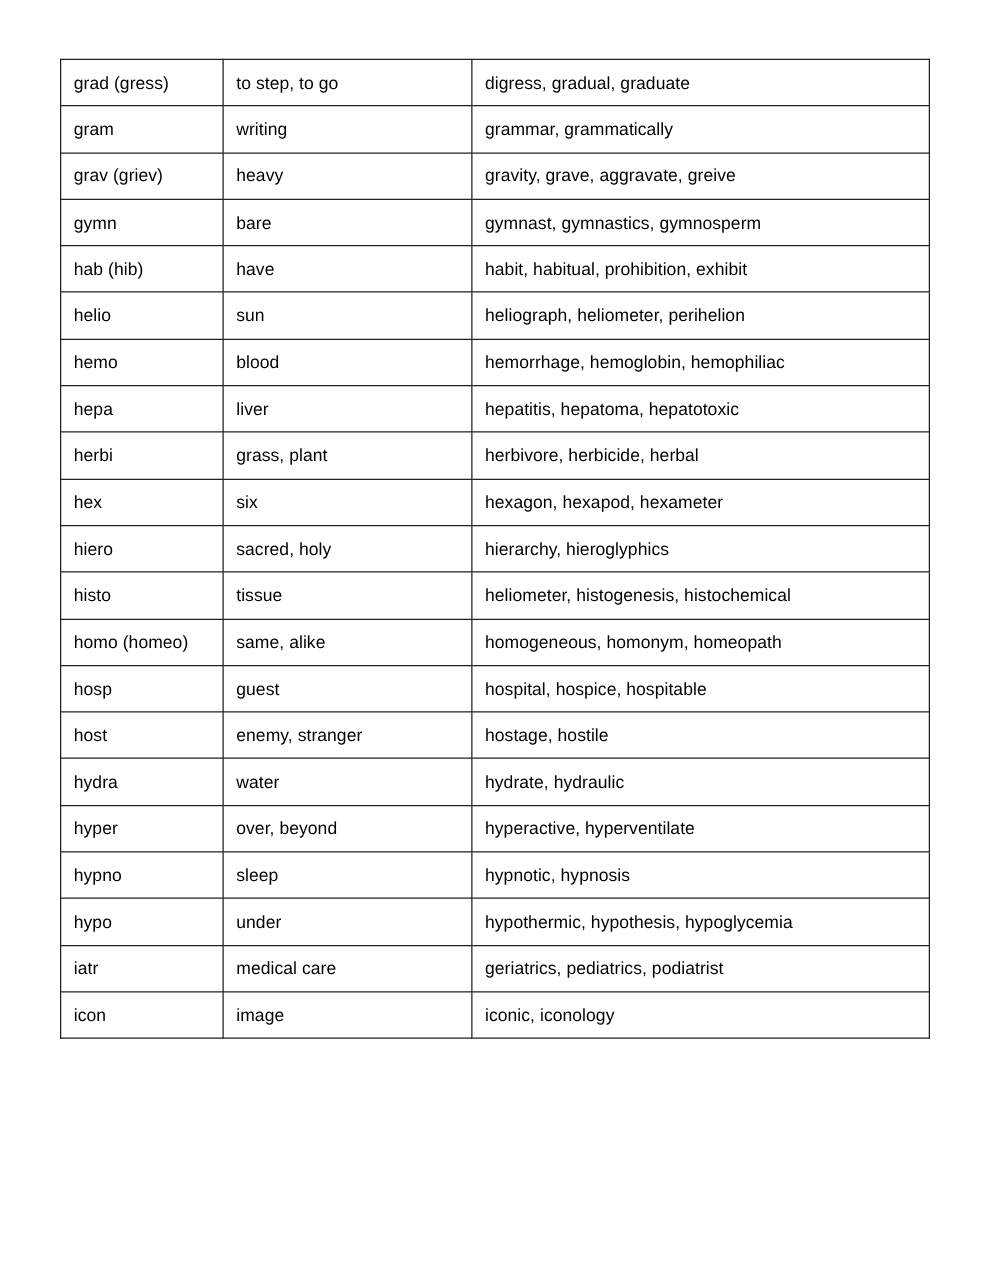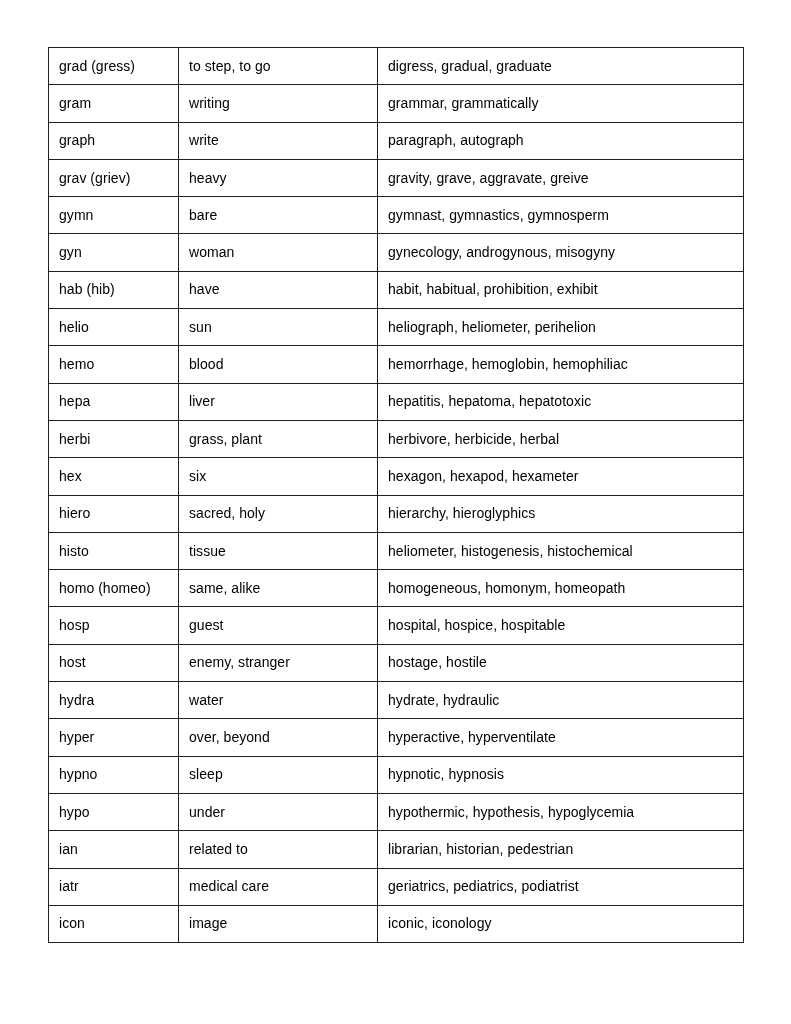--- a/index.html
+++ b/index.html
@@ -71,38 +71,28 @@
             <td class="cell-root">grad (gress)</td>
             <td class="cell-meaning">to step, to go</td>
             <td class="cell-examples">digress, gradual, graduate</td>
           </tr>
           <tr>
             <td class="cell-root">gram</td>
             <td class="cell-meaning">writing</td>
             <td class="cell-examples">grammar, grammatically</td>
           </tr>
           <tr>
-            <td class="cell-root">graph</td>
-            <td class="cell-meaning">write</td>
-            <td class="cell-examples">paragraph, autograph</td>
-          </tr>
-          <tr>
             <td class="cell-root">grav (griev)</td>
             <td class="cell-meaning">heavy</td>
             <td class="cell-examples">gravity, grave, aggravate, greive</td>
           </tr>
           <tr>
             <td class="cell-root">gymn</td>
             <td class="cell-meaning">bare</td>
             <td class="cell-examples">gymnast, gymnastics, gymnosperm</td>
-          </tr>
-          <tr>
-            <td class="cell-root">gyn</td>
-            <td class="cell-meaning">woman</td>
-            <td class="cell-examples">gynecology, androgynous, misogyny</td>
           </tr>
           <tr>
             <td class="cell-root">hab (hib)</td>
             <td class="cell-meaning">have</td>
             <td class="cell-examples">habit, habitual, prohibition, exhibit</td>
           </tr>
           <tr>
             <td class="cell-root">helio</td>
             <td class="cell-meaning">sun</td>
             <td class="cell-examples">heliograph, heliometer, perihelion</td>
@@ -166,25 +156,20 @@
             <td class="cell-root">hypno</td>
             <td class="cell-meaning">sleep</td>
             <td class="cell-examples">hypnotic, hypnosis</td>
           </tr>
           <tr>
             <td class="cell-root">hypo</td>
             <td class="cell-meaning">under</td>
             <td class="cell-examples">hypothermic, hypothesis, hypoglycemia</td>
           </tr>
           <tr>
-            <td class="cell-root">ian</td>
-            <td class="cell-meaning">related to</td>
-            <td class="cell-examples">librarian, historian, pedestrian</td>
-          </tr>
-          <tr>
             <td class="cell-root">iatr</td>
             <td class="cell-meaning">medical care</td>
             <td class="cell-examples">geriatrics, pediatrics, podiatrist</td>
           </tr>
           <tr>
             <td class="cell-root">icon</td>
             <td class="cell-meaning">image</td>
             <td class="cell-examples">iconic, iconology</td>
           </tr>
         </tbody>

